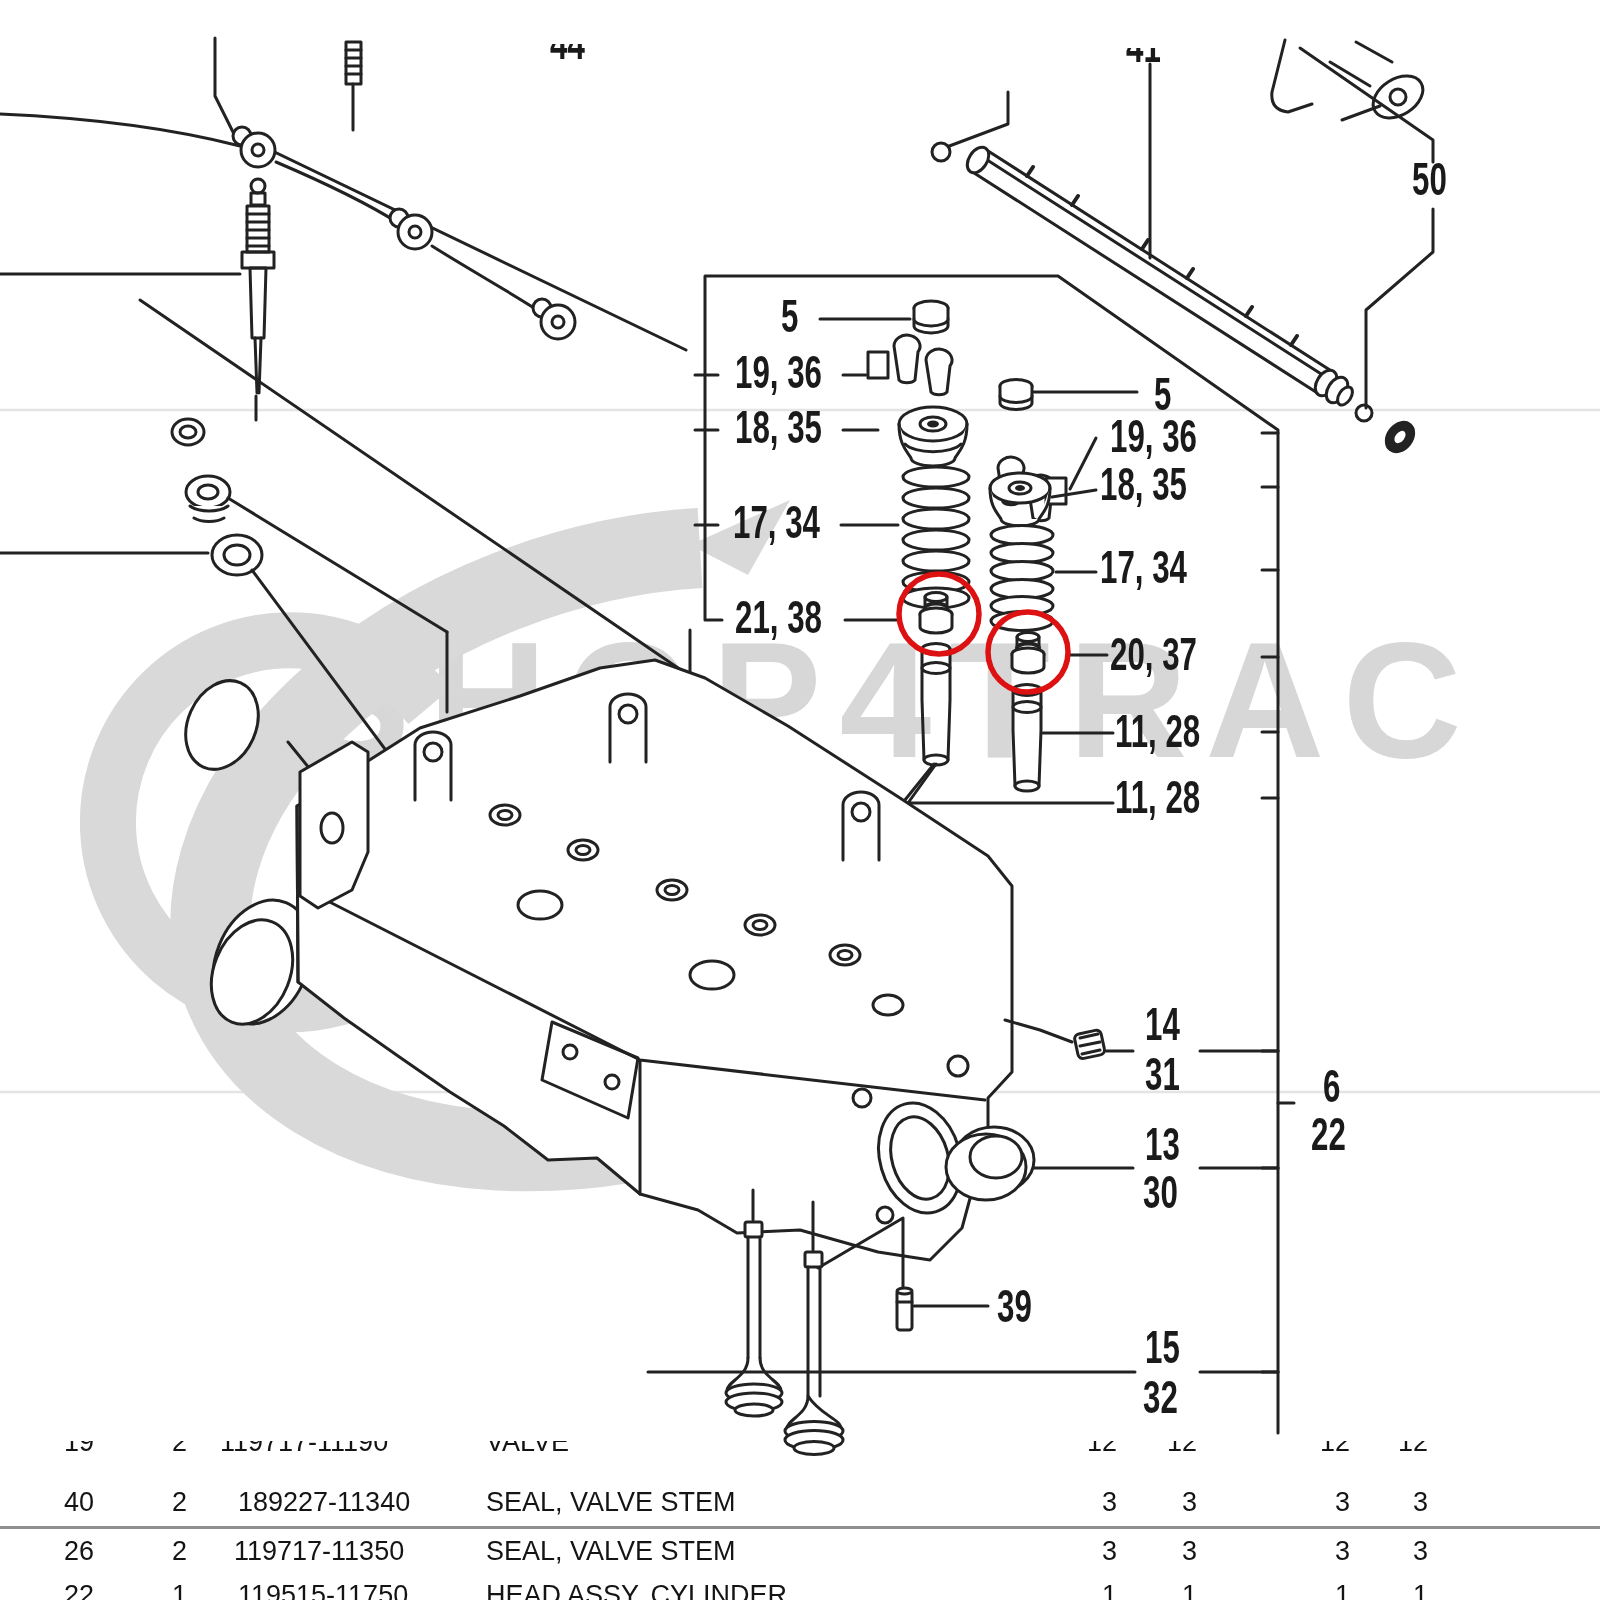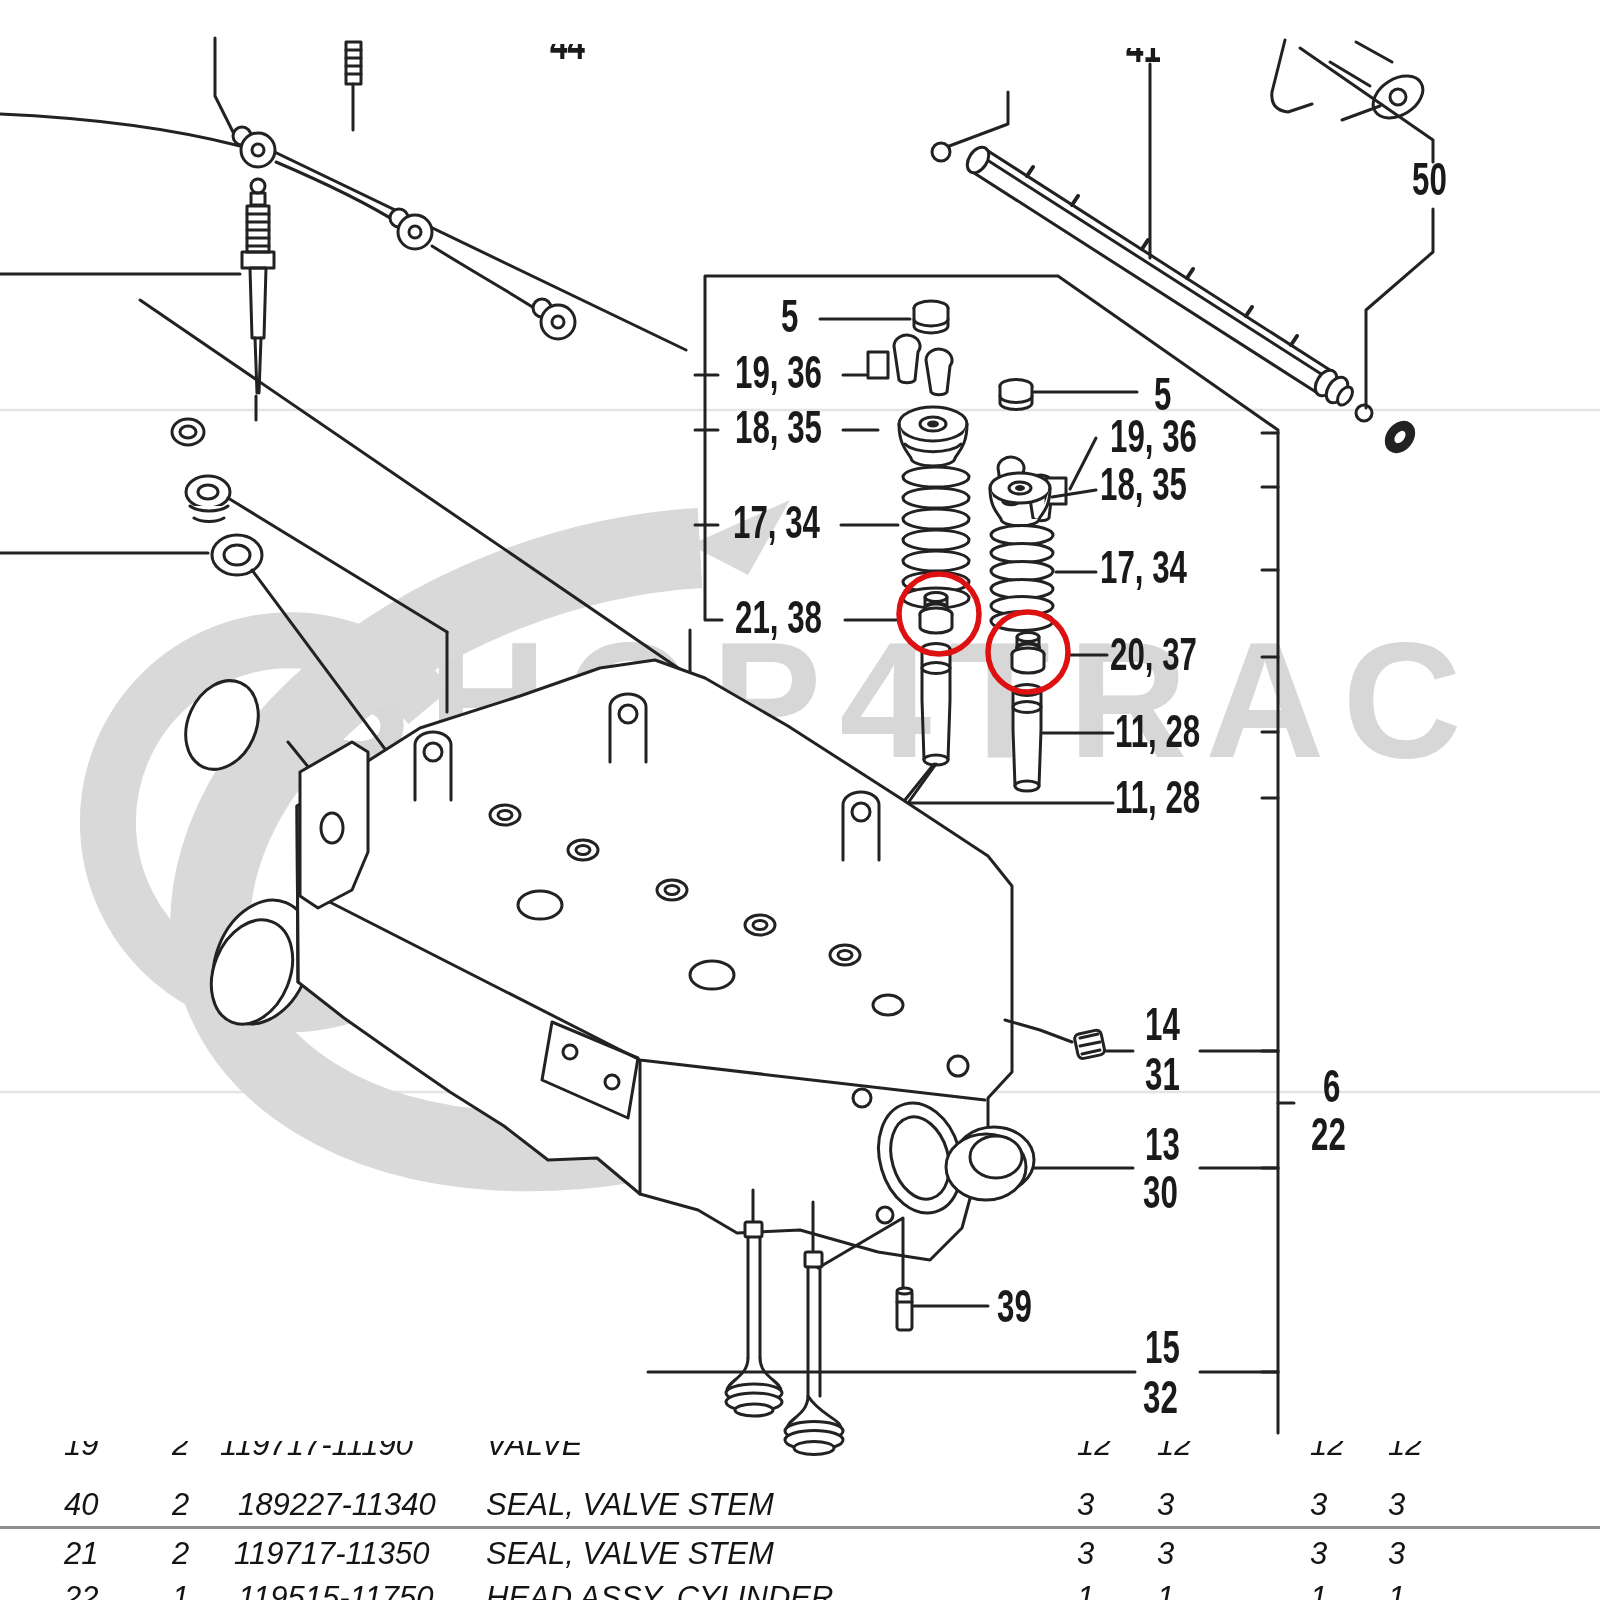--- a/index.html
+++ b/index.html
@@ -5,22 +5,22 @@
   html,body{margin:0;padding:0;background:#fff;}
   #page{position:relative;width:1600px;height:1600px;overflow:hidden;background:#fff;
         font-family:"Liberation Sans",sans-serif;}
   .wm-text{position:absolute;left:300px;top:618px;font-size:165px;font-weight:700;
            color:#d7d7d7;letter-spacing:18px;white-space:nowrap;line-height:1;z-index:1;}
   #art{position:absolute;left:0;top:0;z-index:2;}
   .callout{position:absolute;font-size:46px;font-weight:700;line-height:1;color:#1a1a1a;
            white-space:pre;transform:scaleX(0.68);transform-origin:0 0;z-index:3;}
   .clipbox{position:absolute;overflow:hidden;z-index:3;}
   .clipbox .callout{position:absolute;left:0;}
-  .tcell{position:absolute;font-size:31px;line-height:1;color:#141414;white-space:pre;z-index:3;font-style:italic;}
-  .tc-center{text-align:left;}
+  .tcell{position:absolute;font-size:27px;line-height:1;color:#141414;white-space:pre;z-index:3;}
+  .tc-center{text-align:right;}
   .sep{position:absolute;left:0;top:1526px;width:1600px;height:3px;background:#8f8f8f;z-index:3;}
   .rowclip{position:absolute;overflow:hidden;z-index:3;}
 </style>
 </head>
 <body>
 
 <div id="page">
 
   <div class="wm-text">SHOP4TRAC</div>
 
@@ -363,21 +363,21 @@
     <div class="tcell" style="left:486px;top:1489px">SEAL, VALVE STEM</div>
     <div class="tcell tc-center" style="left:1077px;top:1489px;width:40px">3</div>
     <div class="tcell tc-center" style="left:1157px;top:1489px;width:40px">3</div>
     <div class="tcell tc-center" style="left:1310px;top:1489px;width:40px">3</div>
     <div class="tcell tc-center" style="left:1388px;top:1489px;width:40px">3</div>
   </div>
 
   <div class="sep"></div>
 
   <div>
-    <div class="tcell" style="left:64px;top:1538px">21</div>
+    <div class="tcell" style="left:64px;top:1538px">26</div>
     <div class="tcell" style="left:172px;top:1538px">2</div>
     <div class="tcell" style="left:234px;top:1538px">119717-11350</div>
     <div class="tcell" style="left:486px;top:1538px">SEAL, VALVE STEM</div>
     <div class="tcell tc-center" style="left:1077px;top:1538px;width:40px">3</div>
     <div class="tcell tc-center" style="left:1157px;top:1538px;width:40px">3</div>
     <div class="tcell tc-center" style="left:1310px;top:1538px;width:40px">3</div>
     <div class="tcell tc-center" style="left:1388px;top:1538px;width:40px">3</div>
   </div>
 
   <div>

